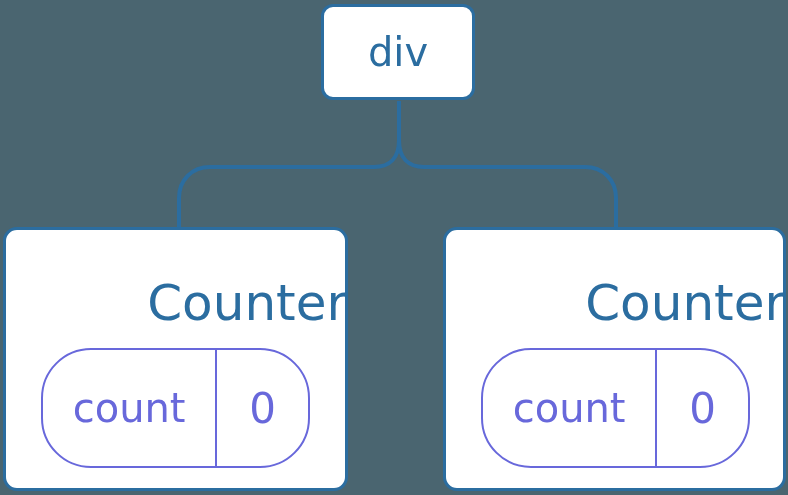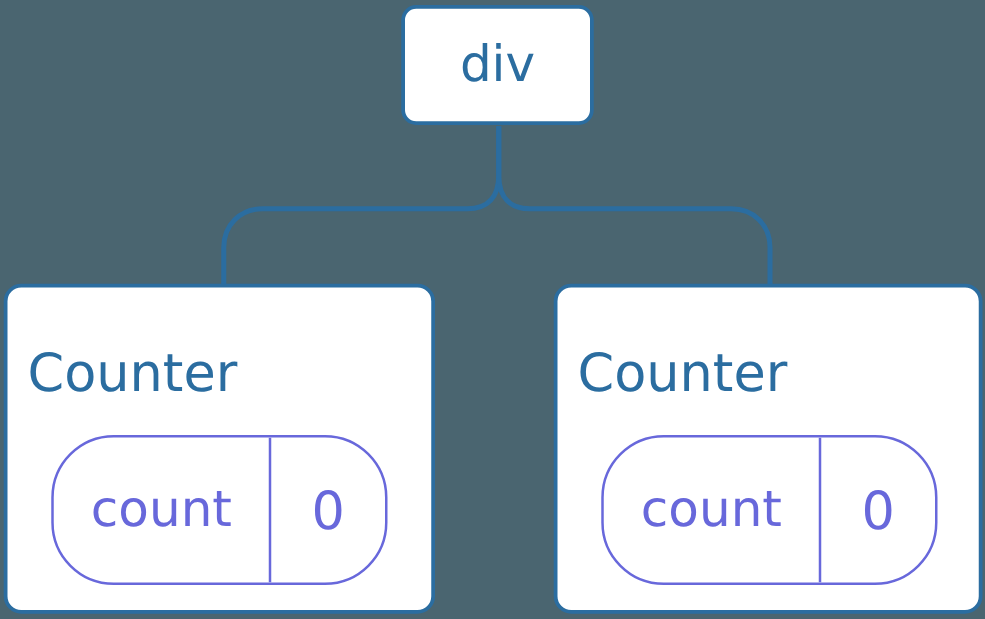--- a/index.html
+++ b/index.html
@@ -34,23 +34,23 @@
   
   .card{
     position:absolute;top:227px;height:264px;
     background:var(--card-bg);
     border:3px solid var(--node-blue);
     border-radius:14px;
   }
   .card-left{left:3px;width:345px;}
   .card-right{left:443px;width:343px;}
   .card-title{
-    position:absolute;left:16px;top:44px;width:100%;
-    text-align:left;
-    font-size:42px;color:var(--node-blue);
+    position:absolute;left:2px;top:44px;width:100%;
+    text-align:right;
+    font-size:50px;color:var(--node-blue);
   }
 
   
   .pill{
     position:absolute;left:35px;top:118px;width:269px;height:120px;
     border:2px solid var(--state-purple);
     border-radius:50px;
     display:flex;align-items:stretch;
     color:var(--state-purple);
     overflow:hidden;

